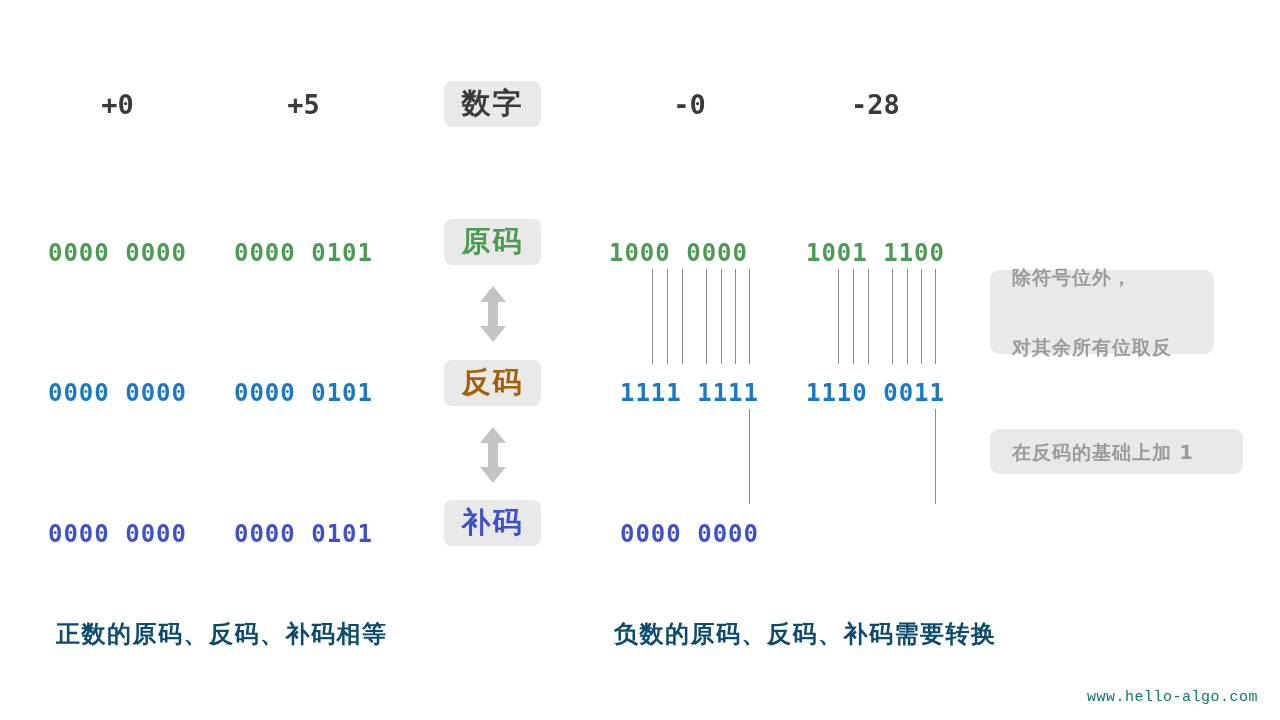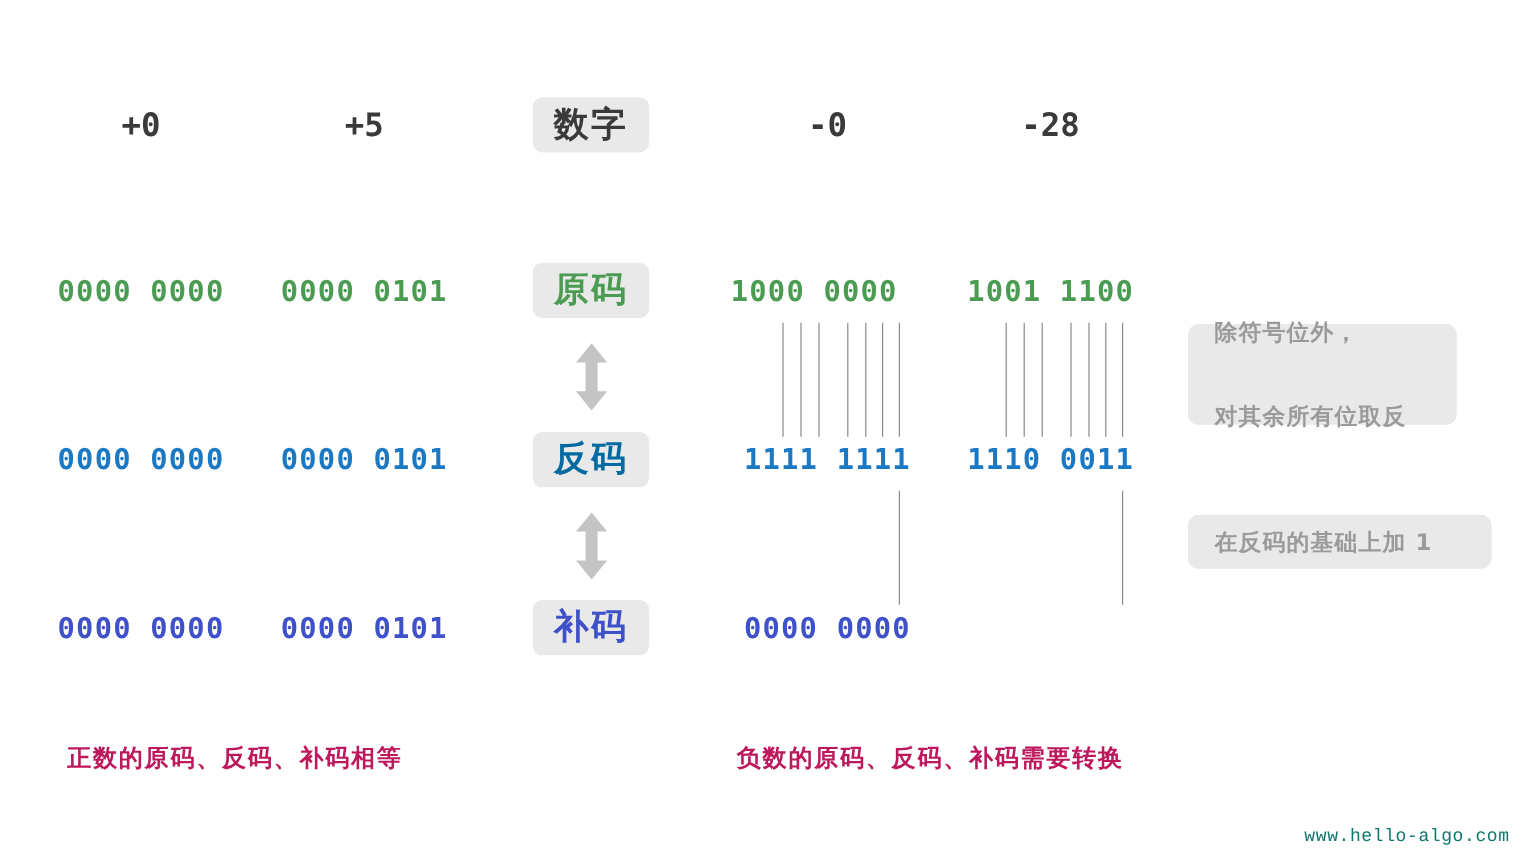--- a/index.html
+++ b/index.html
@@ -36,40 +36,41 @@
     color: #3a3a3a;
     letter-spacing: 0px;
   }
 
   
   .bits {
     font-family: "DejaVu Sans Mono", "Liberation Mono", monospace;
     font-size: 24px;
     font-weight: bold;
     letter-spacing: 1px;
+    margin-top: 10px;
   }
   .bits.green  { color: #4b9c52; }
   .bits.blue   { color: #1b79c3; }
   .bits.indigo { color: #3f51c8; }
 
   
   .chip {
     position: absolute;
     background: #e9e9e9;
     border-radius: 8px;
     display: flex;
     align-items: center;
     justify-content: center;
     font-size: 29px;
     font-weight: bold;
     letter-spacing: 2px;
   }
   .chip.dark   { color: #3a3a3a; }
   .chip.green  { color: #4b9c52; }
-  .chip.blue   { color: #0369a1; text-align: right; }
+  .chip.blue   { color: #a16207; text-align: right; }
   .chip.indigo { color: #3f51c8; }
 
   
   .arrow {
     position: absolute;
     width: 34px;
     height: 58px;
   }
 
   
@@ -91,22 +92,22 @@
     padding: 14px 22px;
     letter-spacing: 1px;
     display: flex;
     flex-direction: column;
     justify-content: center;
   }
 
   
   .caption {
     position: absolute;
-    color: #be185d;
-    font-size: 20px;
+    color: #0c4a6e;
+    font-size: 24px;
     font-weight: bold;
     letter-spacing: 1.5px;
     white-space: pre;
   }
 
   
   .watermark {
     position: absolute;
     right: 22px;
     bottom: 14px;

